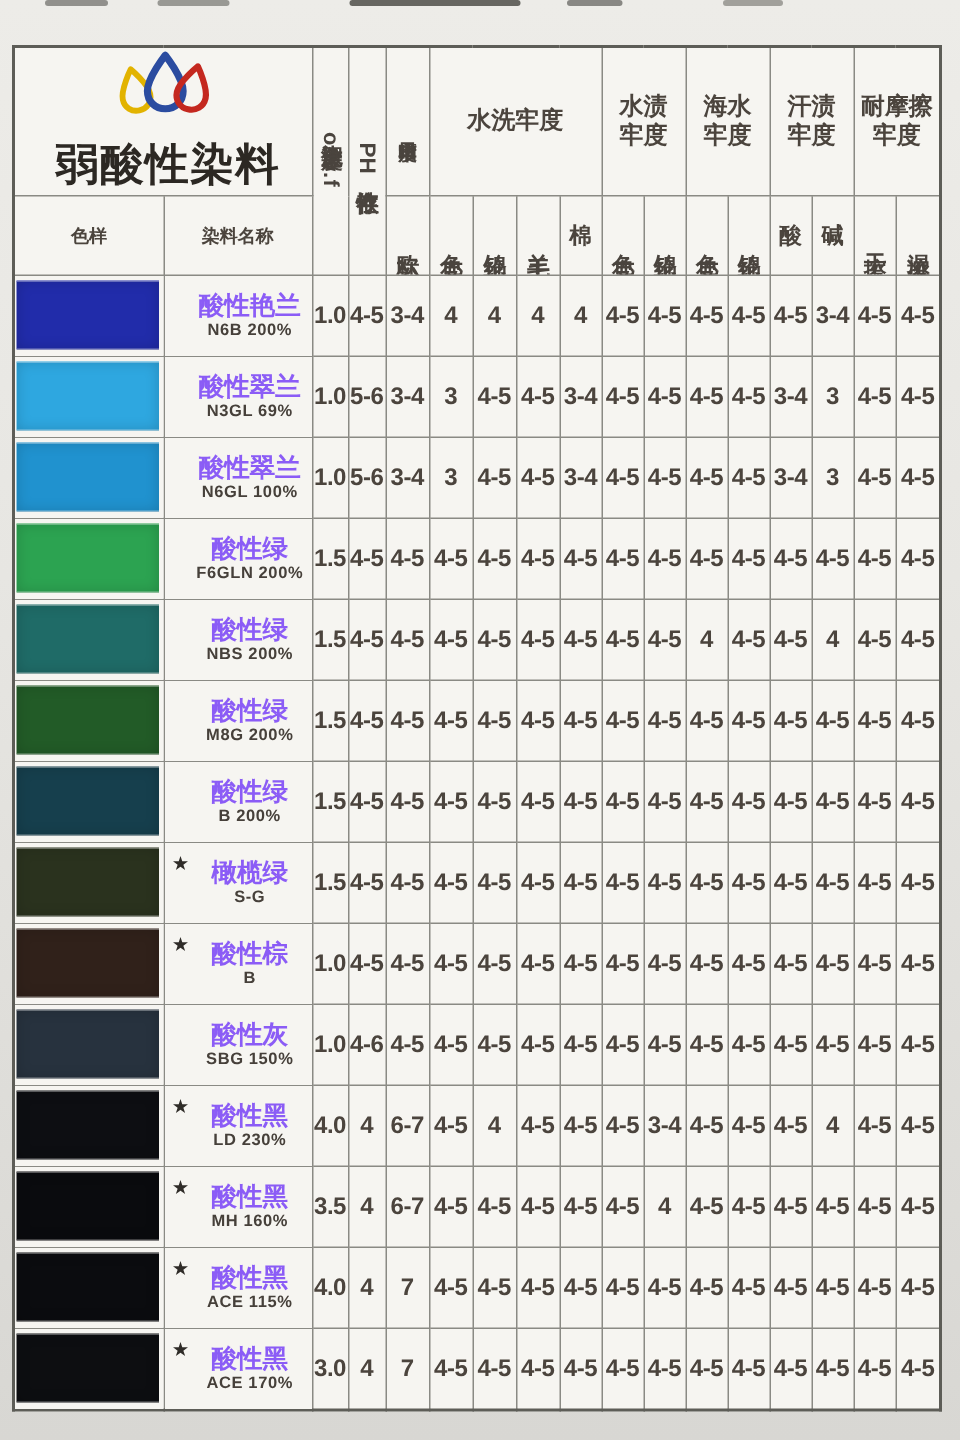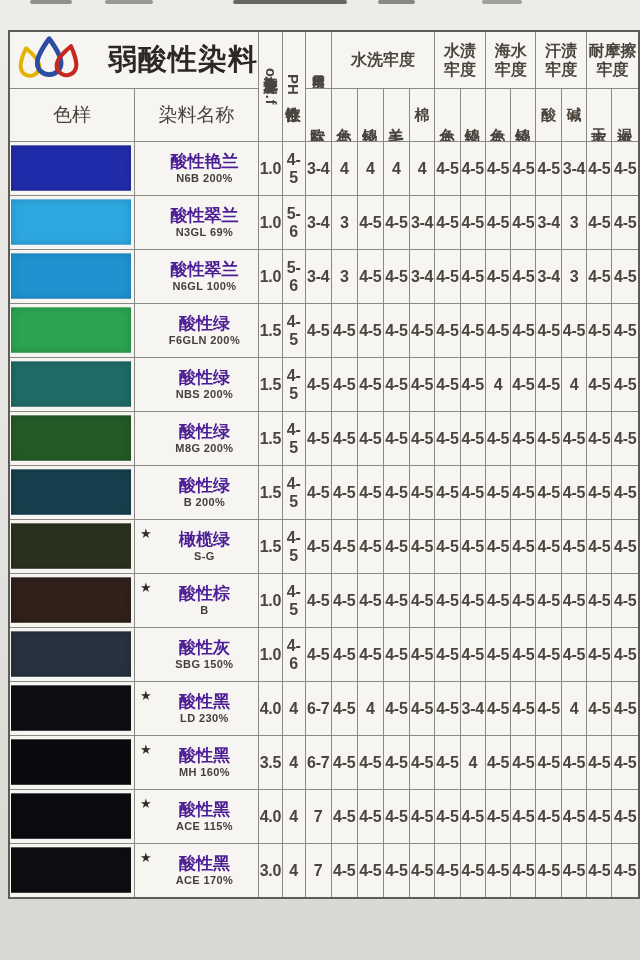--- a/index.html
+++ b/index.html
@@ -31,27 +31,27 @@
     padding:0;margin:0;
     color:#4b443d;
     text-align:center;vertical-align:middle;
     background:#f6f5f1;
     overflow:hidden;
   }
   
   tr.hr1 td{height:56px;}
   tr.hr2 td{height:52px;}
   td.title-cell{text-align:left;}
-  .brand{display:flex;align-items:center;gap:22px;padding-left:6px;}
+  .brand{display:flex;align-items:center;gap:6px;padding-left:6px;flex-direction:column;}
   .logo{flex:0 0 auto;}
   .title{
     font-size:29px;font-weight:700;color:#2c2823;
     letter-spacing:1px;white-space:nowrap;
   }
-  .hlabel{font-size:19px;font-weight:400;color:#4a443e;}
+  .hlabel{font-size:12px;font-weight:700;color:#4a443e;}
   .gcell{font-size:16px;font-weight:600;line-height:1.2;}
   .vtext{
     writing-mode:vertical-rl;text-orientation:mixed;
     display:inline-block;
     font-size:14px;font-weight:600;color:#4a443e;
     letter-spacing:1px;line-height:1;
   }
   td.vcell .vtext{font-size:14.5px;}
   td.ph-cell .vtext{font-size:15px;letter-spacing:0;}
   td.sun-cell .vtext{font-size:12.5px;letter-spacing:0;}
@@ -62,21 +62,21 @@
   tbody td{height:53px;}
   td.swatch-cell{position:relative;background:#f2f1ed;}
   .swatch{
     position:absolute;left:1px;right:3px;top:3px;bottom:4px;
     box-shadow:
       inset 0 1px 0 rgba(255,255,255,.32),
       inset 0 -1px 0 rgba(255,255,255,.22),
       inset 0 0 9px rgba(0,0,0,.18);
   }
   td.name-cell{position:relative;text-align:left;}
-  .cn{font-size:17px;font-weight:600;color:#4c1d95;padding-left:16px;line-height:1.25;}
+  .cn{font-size:17px;font-weight:600;color:#8b5cf6;padding-left:16px;line-height:1.25;}
   .code{font-size:11px;font-weight:600;color:#46403a;padding-left:16px;letter-spacing:.4px;line-height:1.25;}
   .star{
     position:absolute;left:5px;top:7px;
     font-size:13px;color:#2f2c28;line-height:1;
   }
   td.val{font-size:16px;font-weight:600;color:#4b443d;letter-spacing:-.3px;}
 </style>
 </head>
 <body>
 

